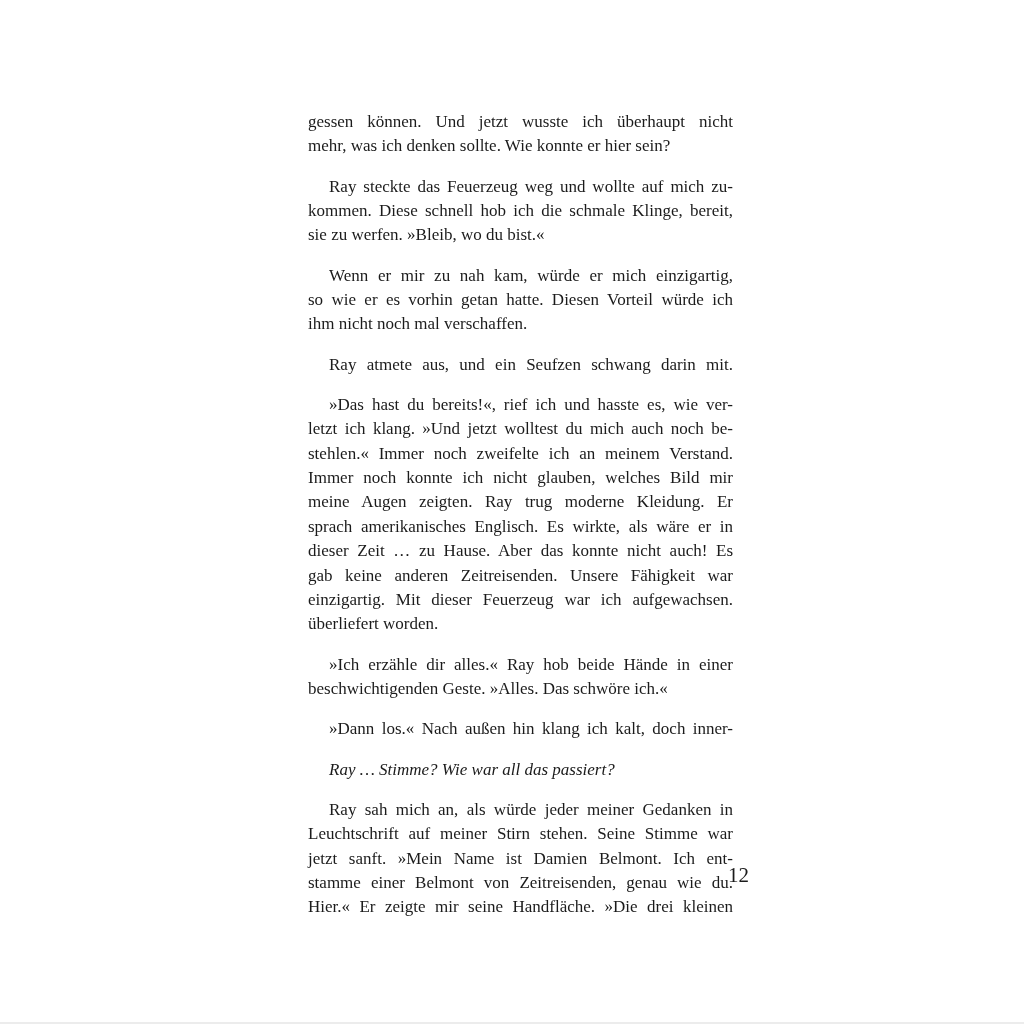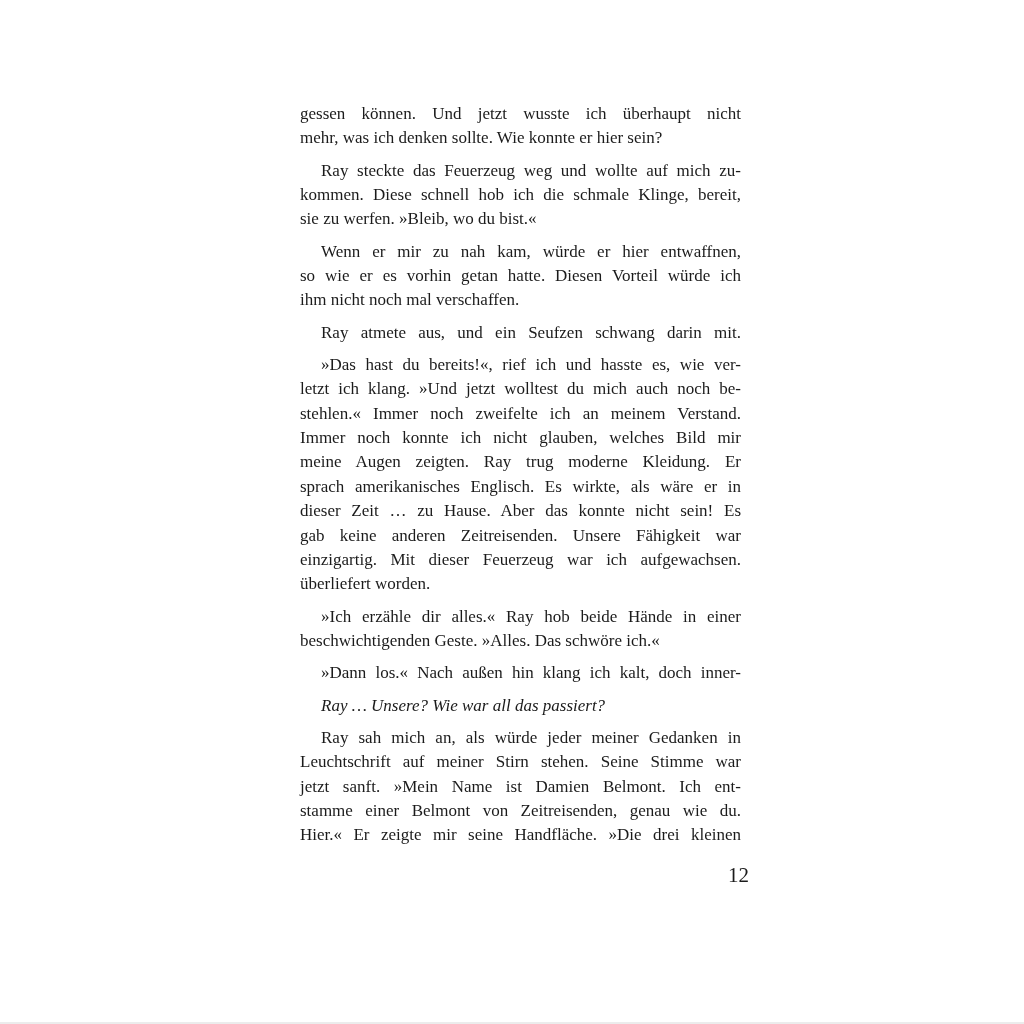--- a/index.html
+++ b/index.html
@@ -21,21 +21,21 @@
     background: #ffffff;
   }
   .text-block {
     position: absolute;
     left: 292px;
     top: 94px;
     width: 457px;
     font-size: 17px;
     line-height: 24.35px;
   }
-  .para { margin: 8px; padding: 0; }
+  .para { margin: 16px; padding: 0; }
   .line {
     text-align: justify;
     text-align-last: justify;
     white-space: normal;
   }
   .line.last {
     text-align: center;
     text-align-last: left;
   }
   .line.indent { text-indent: 21px; }
@@ -71,53 +71,53 @@
       <div class="line last">mehr, was ich denken sollte. Wie konnte er hier sein?</div>
     </div>
 
     <div class="para">
       <div class="line indent">Ray steckte das Feuerzeug weg und wollte auf mich zu-</div>
       <div class="line">kommen. Diese schnell hob ich die schmale Klinge, bereit,</div>
       <div class="line last">sie zu werfen. »Bleib, wo du bist.«</div>
     </div>
 
     <div class="para">
-      <div class="line indent">Wenn er mir zu nah kam, würde er hier entwaffnen,</div>
+      <div class="line indent">Wenn er mir zu nah kam, würde er mich einzigartig,</div>
       <div class="line">so wie er es vorhin getan hatte. Diesen Vorteil würde ich</div>
       <div class="line last">ihm nicht noch mal verschaffen.</div>
     </div>
 
     <div class="para">
       <div class="line indent">Ray atmete aus, und ein Seufzen schwang darin mit.</div>
     </div>
 
     <div class="para">
       <div class="line indent">»Das hast du bereits!«, rief ich und hasste es, wie ver-</div>
       <div class="line">letzt ich klang. »Und jetzt wolltest du mich auch noch be-</div>
       <div class="line">stehlen.« Immer noch zweifelte ich an meinem Verstand.</div>
       <div class="line">Immer noch konnte ich nicht glauben, welches Bild mir</div>
       <div class="line">meine Augen zeigten. Ray trug moderne Kleidung. Er</div>
       <div class="line">sprach amerikanisches Englisch. Es wirkte, als wäre er in</div>
-      <div class="line">dieser Zeit … zu Hause. Aber das konnte nicht sein! Es</div>
+      <div class="line">dieser Zeit … zu Hause. Aber das konnte nicht auch! Es</div>
       <div class="line">gab keine anderen Zeitreisenden. Unsere Fähigkeit war</div>
       <div class="line">einzigartig. Mit dieser Feuerzeug war ich aufgewachsen.</div>
       <div class="line last">überliefert worden.</div>
     </div>
 
     <div class="para">
       <div class="line indent">»Ich erzähle dir alles.« Ray hob beide Hände in einer</div>
       <div class="line last">beschwichtigenden Geste. »Alles. Das schwöre ich.«</div>
     </div>
 
     <div class="para">
       <div class="line indent">»Dann los.« Nach außen hin klang ich kalt, doch inner-</div>
     </div>
 
     <div class="para">
-      <div class="line last indent italic">Ray … Unsere? Wie war all das passiert?</div>
+      <div class="line last indent italic">Ray … Stimme? Wie war all das passiert?</div>
     </div>
 
     <div class="para">
       <div class="line indent">Ray sah mich an, als würde jeder meiner Gedanken in</div>
       <div class="line">Leuchtschrift auf meiner Stirn stehen. Seine Stimme war</div>
       <div class="line">jetzt sanft. »Mein Name ist Damien Belmont. Ich ent-</div>
       <div class="line">stamme einer Belmont von Zeitreisenden, genau wie du.</div>
       <div class="line">Hier.« Er zeigte mir seine Handfläche. »Die drei kleinen</div>
     </div>
 

